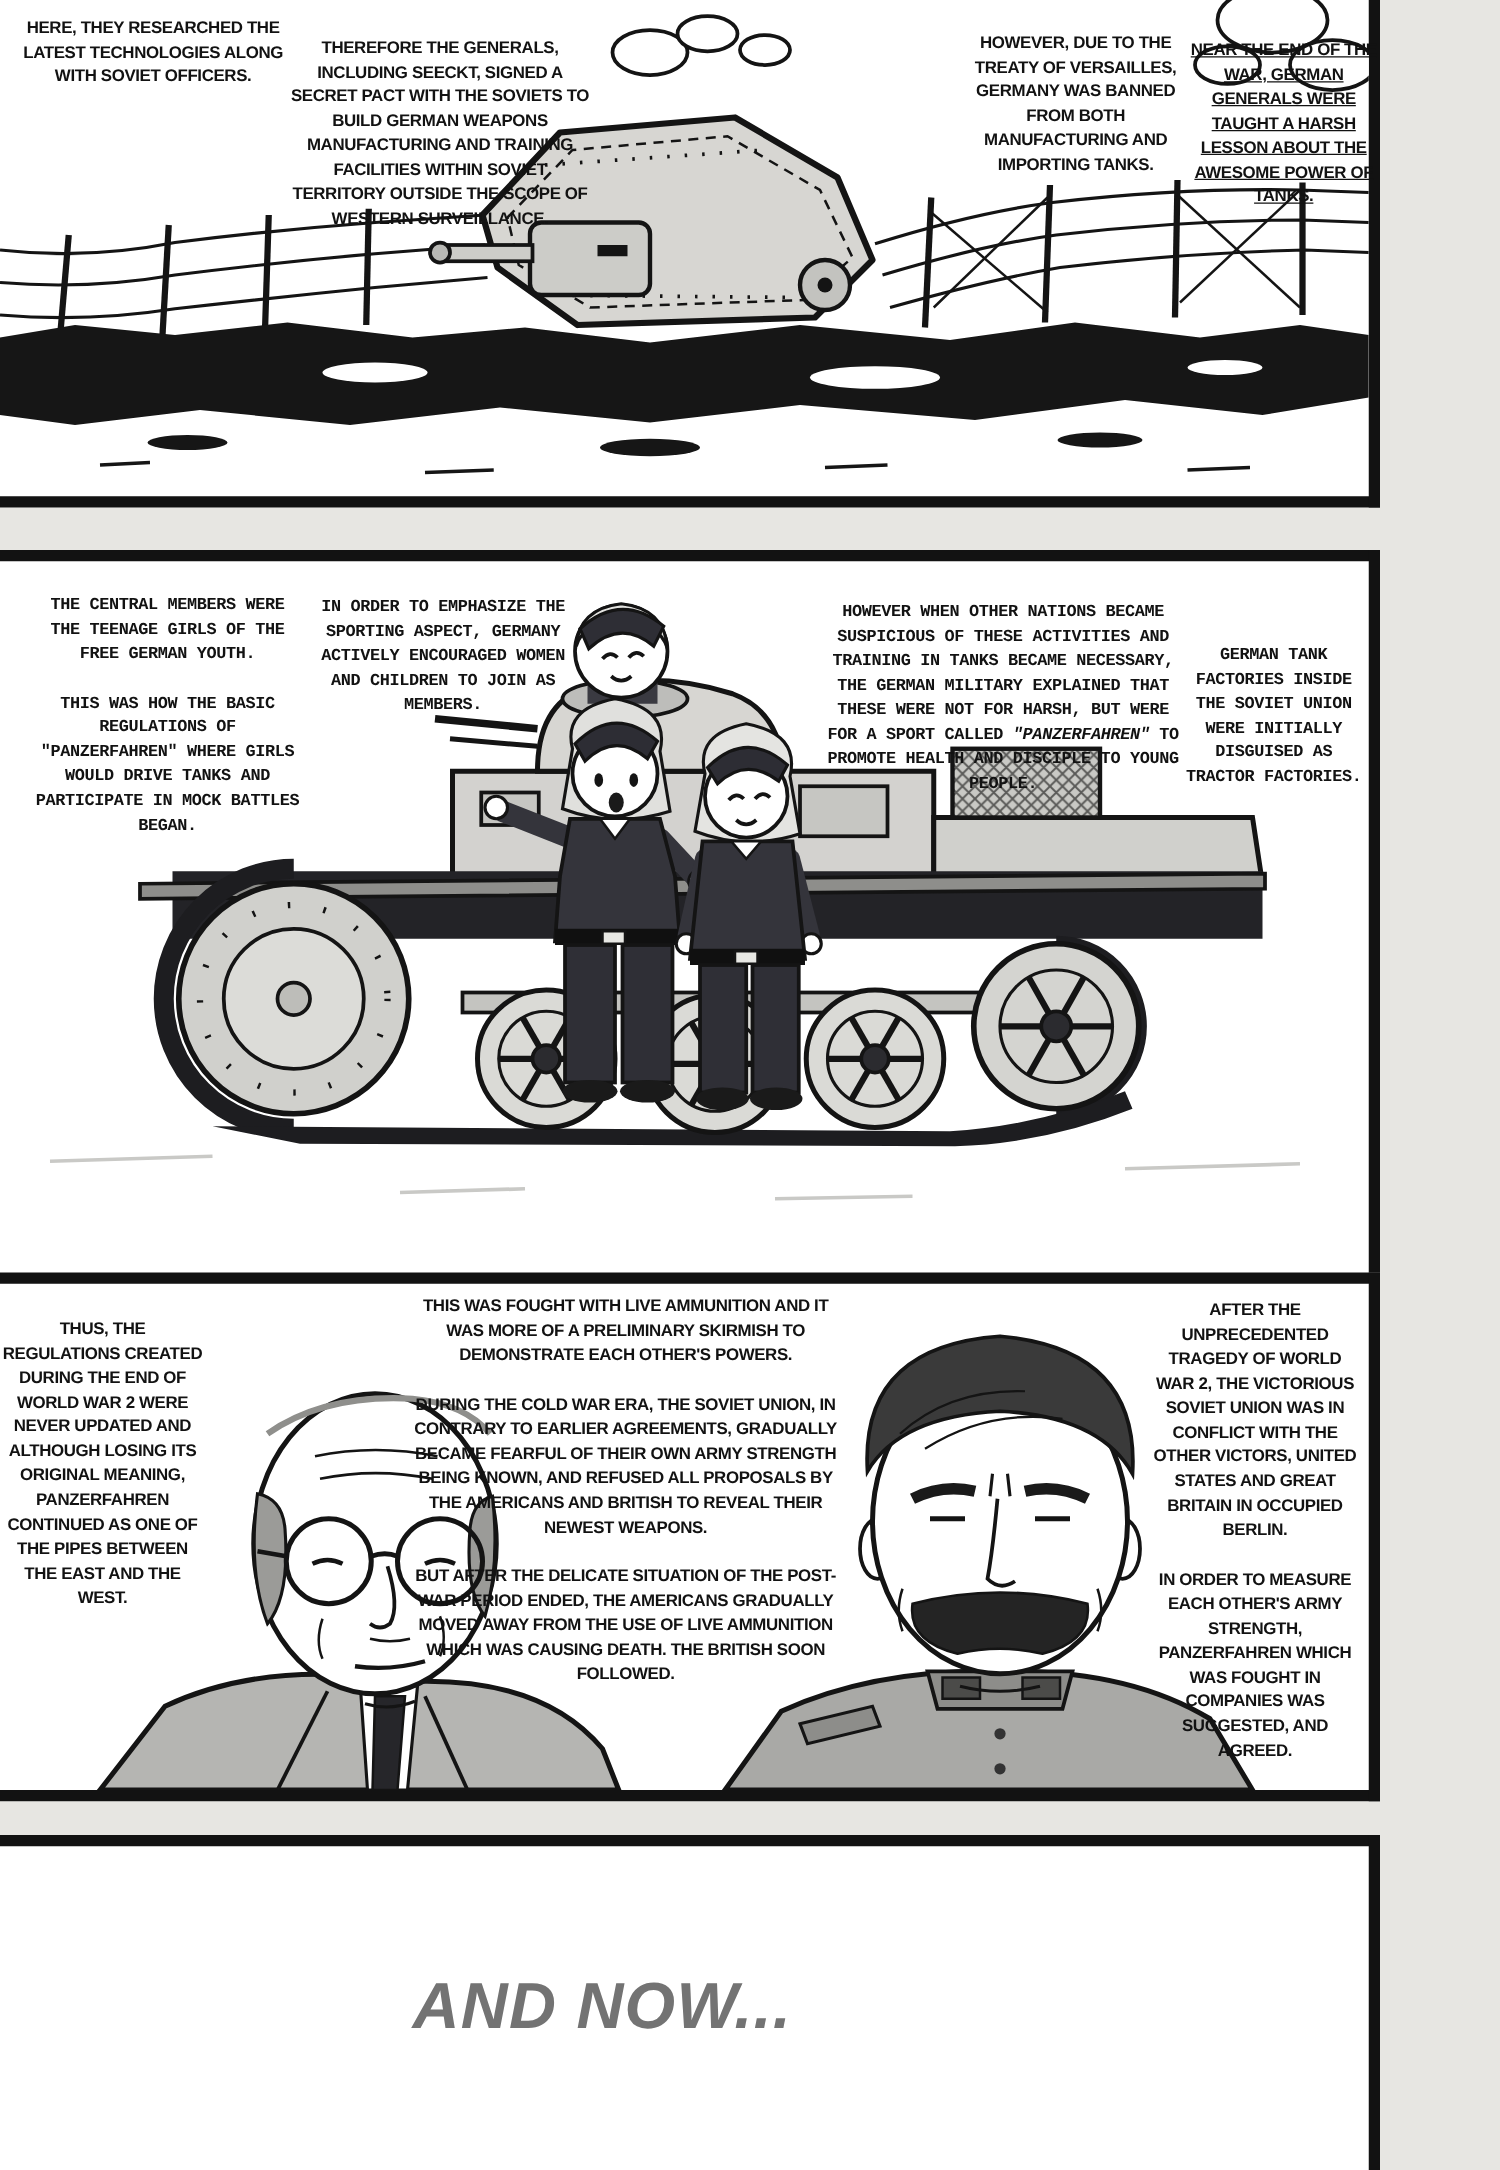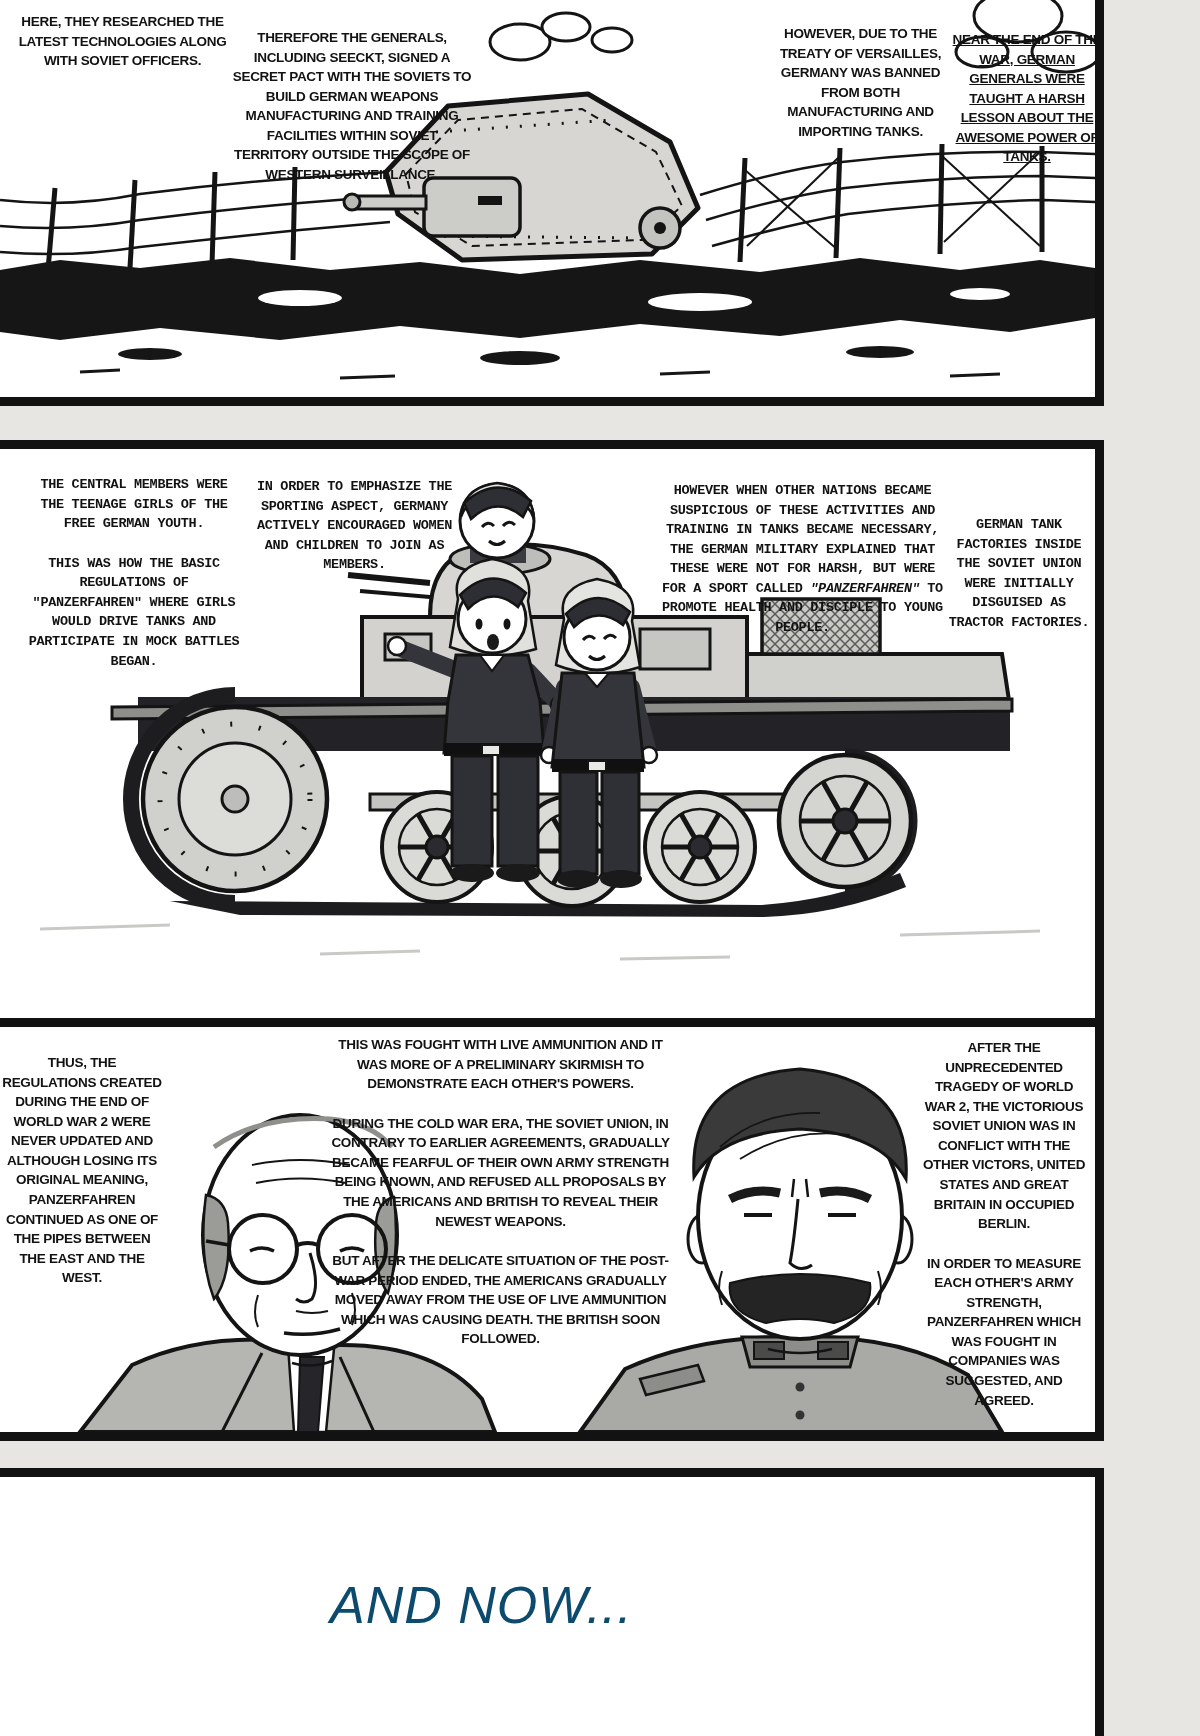--- a/index.html
+++ b/index.html
@@ -18,22 +18,22 @@
   #panel4{top:1468px;height:268px;border-bottom:none;}
   .art{position:absolute;left:0;top:0;}
   .cap{
     position:absolute;z-index:5;text-align:center;color:#121212;
     font-weight:bold;font-size:13.5px;line-height:1.45;letter-spacing:-0.3px;
   }
   .cap p{margin:0 0 20px 0;}
   .cap p:last-child{margin-bottom:0;}
   .pz{font-style:italic;font-weight:800;}
   .andnow{
-    position:absolute;z-index:5;color:#0c4a6e;
-    font-size:52px;font-weight:normal;font-style:italic;letter-spacing:1px;
+    position:absolute;z-index:5;color:#737373;
+    font-size:52px;font-weight:bold;font-style:italic;letter-spacing:1px;
     white-space:nowrap;
   }
 </style>
 </head>
 <body>
 
 <div class="page">
 
   <div class="panel" id="panel1">
     <svg class="art" width="1095" height="397" viewBox="0 0 1095 397">

